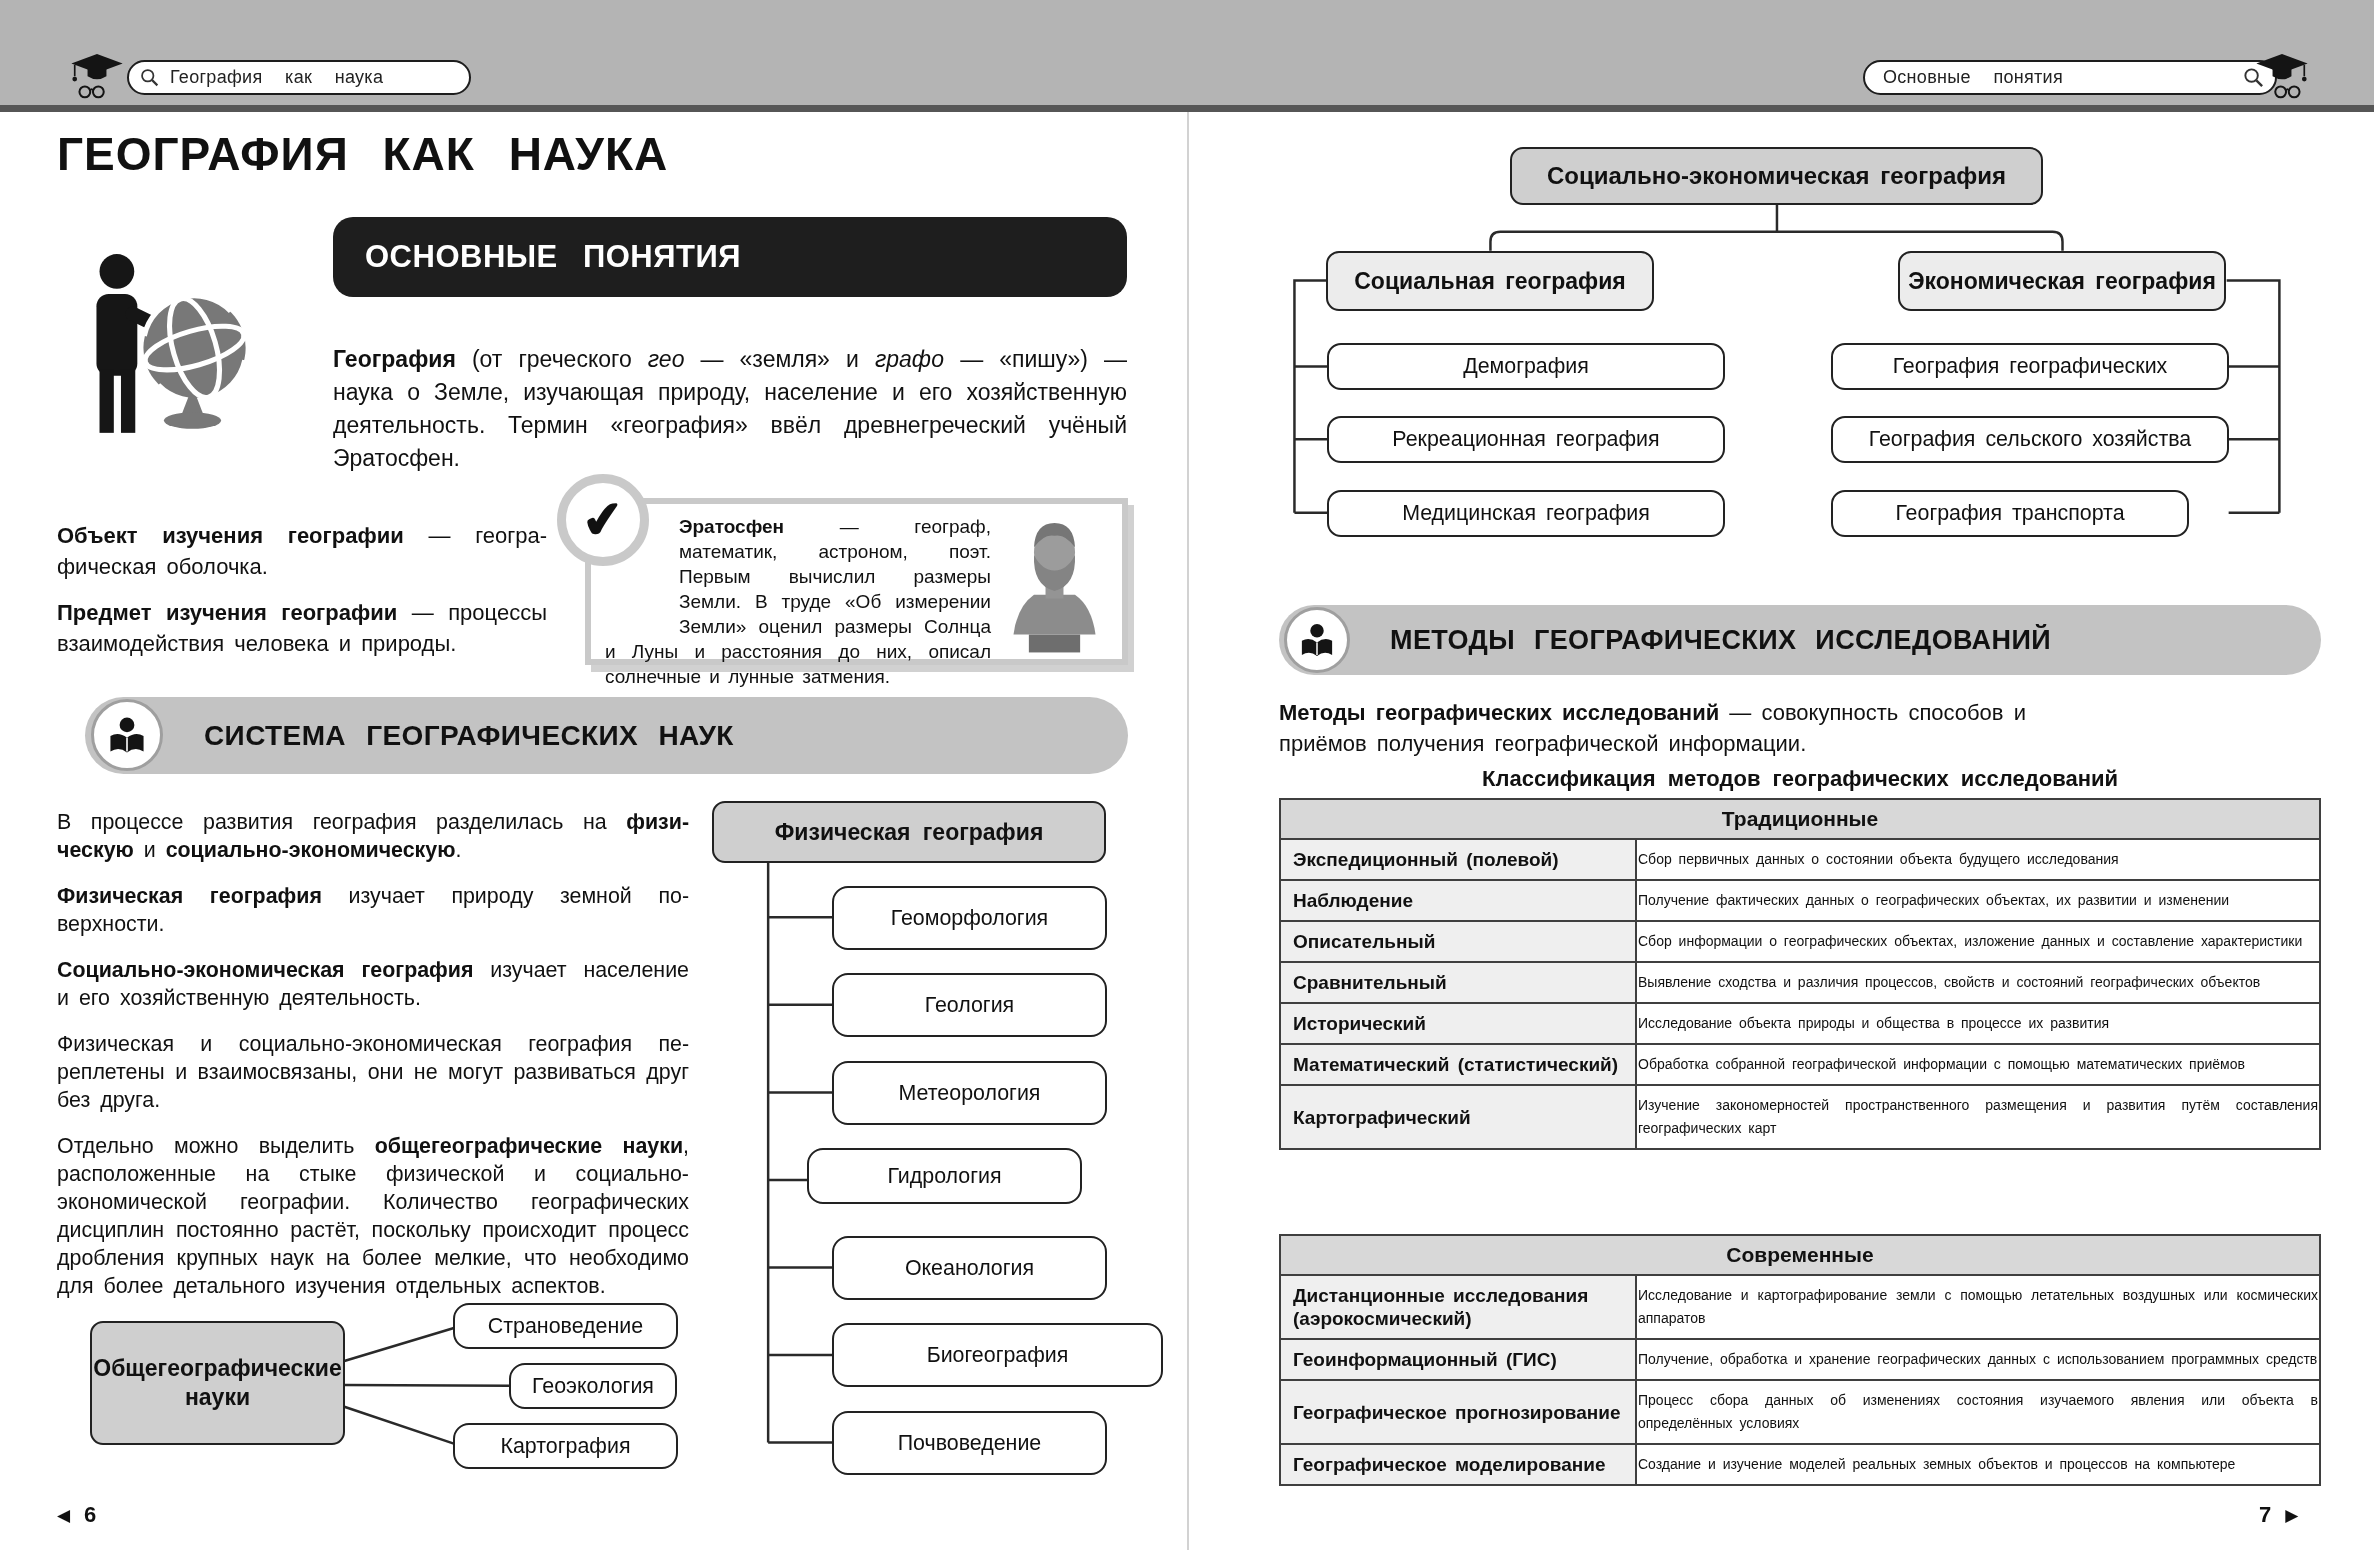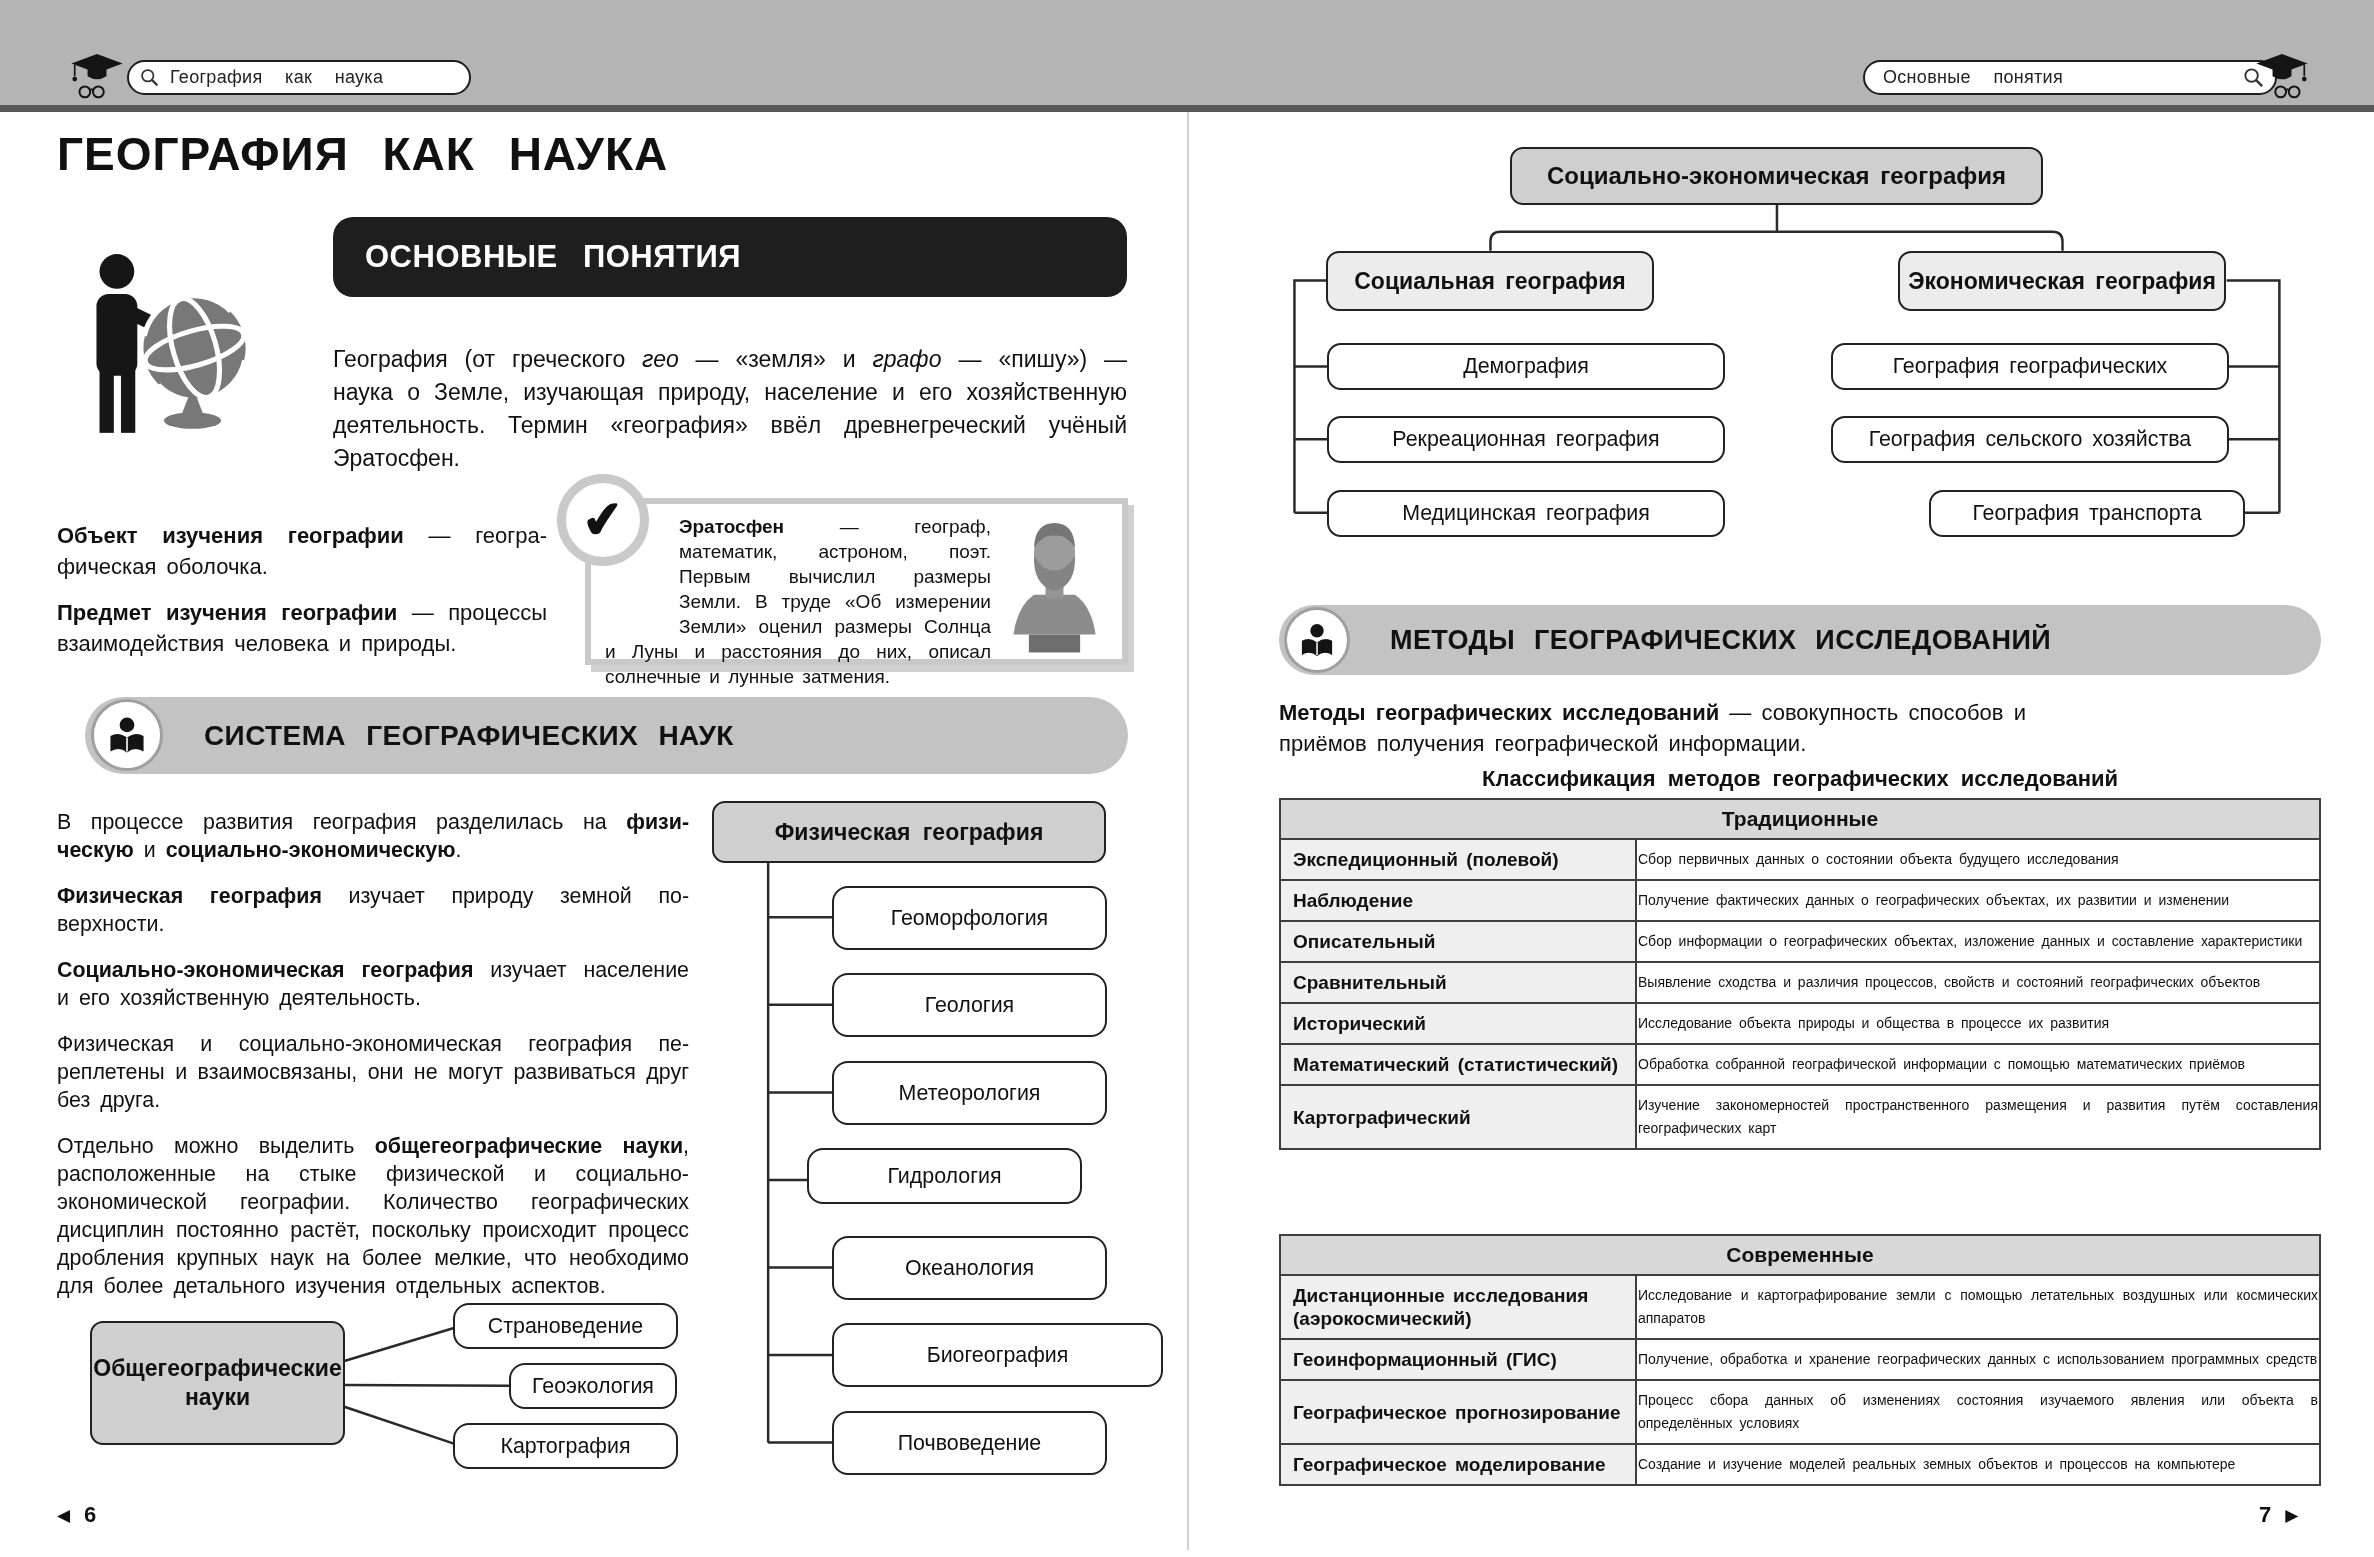--- a/index.html
+++ b/index.html
@@ -135,21 +135,21 @@
       <path d="M68,120 A50,50 0 0 0 156,120" fill="none" stroke="#fff" stroke-width="5"></path>
     </g>
     <path d="M106,143 l-7,18 h22 l-7,-18 z" fill="#787878"></path>
     <ellipse cx="110" cy="166" rx="28" ry="8" fill="#787878"></ellipse>
   </svg>
 
   <div class="banner">
     <span>ОСНОВНЫЕ  ПОНЯТИЯ</span>
   </div>
 
-  <p class="intro just"><span style="font-weight: normal; margin-top: 10px;">География</span><span> (от греческого </span><span style="font-style: italic;">гео</span><span> — «земля» и </span><span style="font-style: italic;">графо</span><span> — «пишу») — наука о Земле, изучающая природу, население и его хозяйственную деятельность. Термин «география» ввёл древнегреческий учёный Эратосфен.</span></p>
+  <p class="intro just"><span style="font-weight: bold; margin-top: 10px;">География</span><span> (от греческого </span><span style="font-style: italic;">гео</span><span> — «земля» и </span><span style="font-style: italic;">графо</span><span> — «пишу») — наука о Земле, изучающая природу, население и его хозяйственную деятельность. Термин «география» ввёл древнегреческий учёный Эратосфен.</span></p>
 
   <p class="sidep just" style="top:498px"><span style="font-weight: bold;">Объект изучения географии</span><span> — геогра­фическая оболочка.</span></p>
   <p class="sidep just" style="top:575px"><span style="font-weight: bold;">Предмет изучения географии</span><span> — процес­сы взаимодействия человека и природы.</span></p>
 
   <div class="erato">
     <div class="check-circle">
       <span class="check-glyph">✔</span>
     </div>
     <div class="spacer-l"></div>
     <svg class="bust" viewBox="0 0 80 110">
@@ -205,21 +205,21 @@
 
   <div class="dbox dgray" style="left:1510px;top:147px;width:533px;height:58px;font-size:24px">Социально-экономическая  география</div>
   <div class="dbox dlight" style="left:1326px;top:251px;width:328px;height:60px">Социальная  география</div>
   <div class="dbox dlight" style="left:1898px;top:251px;width:328px;height:60px">Экономическая  география</div>
 
   <div class="dbox" style="left:1327px;top:343px;width:398px;height:47px;border-radius:14px">Демография</div>
   <div class="dbox" style="left:1327px;top:416px;width:398px;height:47px;border-radius:14px">Рекреационная  география</div>
   <div class="dbox" style="left:1327px;top:490px;width:398px;height:47px;border-radius:14px">Медицинская  география</div>
   <div class="dbox" style="left:1831px;top:343px;width:398px;height:47px;border-radius:14px">География  географических</div>
   <div class="dbox" style="left:1831px;top:416px;width:398px;height:47px;border-radius:14px">География  сельского  хозяйства</div>
-  <div class="dbox" style="left:1929px;top:490px;width:316px;height:47px;border-radius:14px">География  транспорта</div>
+  <div class="dbox" style="left:1831px;top:490px;width:358px;height:47px;border-radius:14px">География  транспорта</div>
 
   <div class="sbar" style="left:1279px;top:605px;width:1042px;height:70px;padding-left:111px">
     <div class="sbar-circle" style="left:5px;top:2px;width:66px;height:66px">
       <svg width="42" height="42" viewBox="0 0 100 100">
         <circle cx="50" cy="28" r="16" fill="#141414"></circle>
         <path d="M14,86 V52 Q32,42 50,56 Q68,42 86,52 V86 Q68,74 50,88 Q32,74 14,86 Z" fill="#141414"></path>
         <path d="M50,56 V86" stroke="#fff" stroke-width="3.5"></path>
       </svg>
     </div>
     <span class="sbar-label" style="font-size:27px;word-spacing:11px">МЕТОДЫ  ГЕОГРАФИЧЕСКИХ  ИССЛЕДОВАНИЙ</span>

